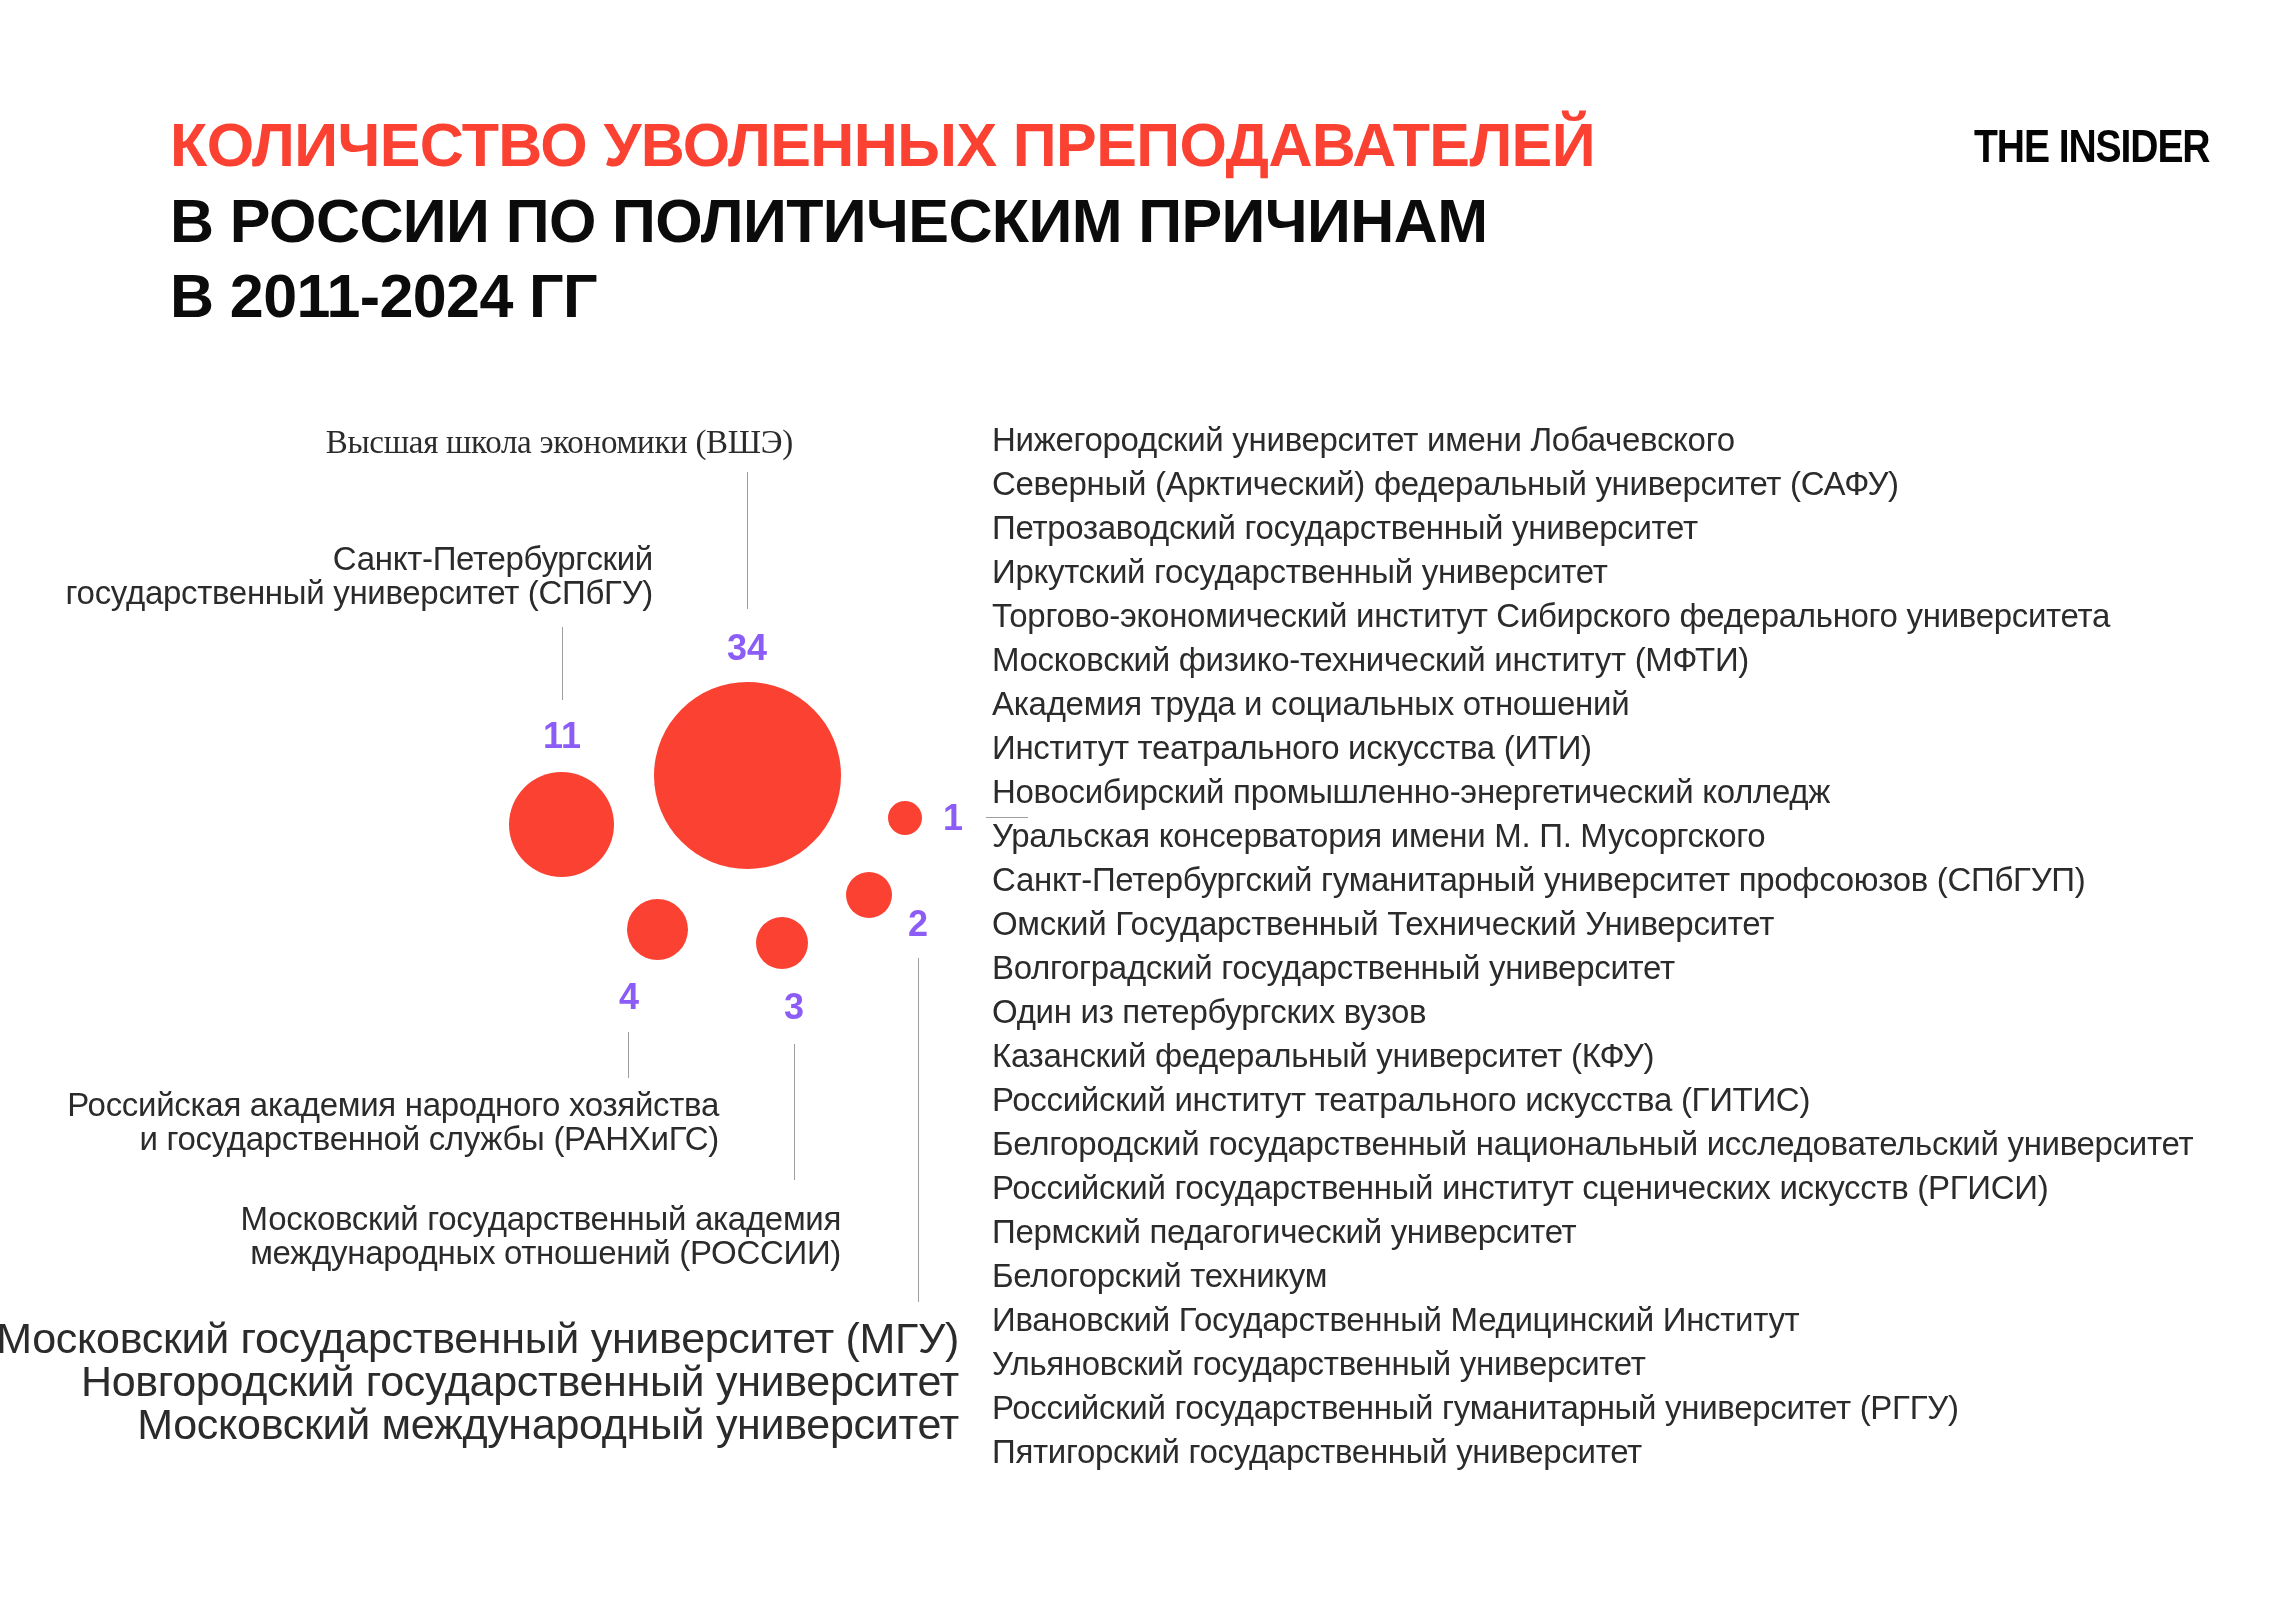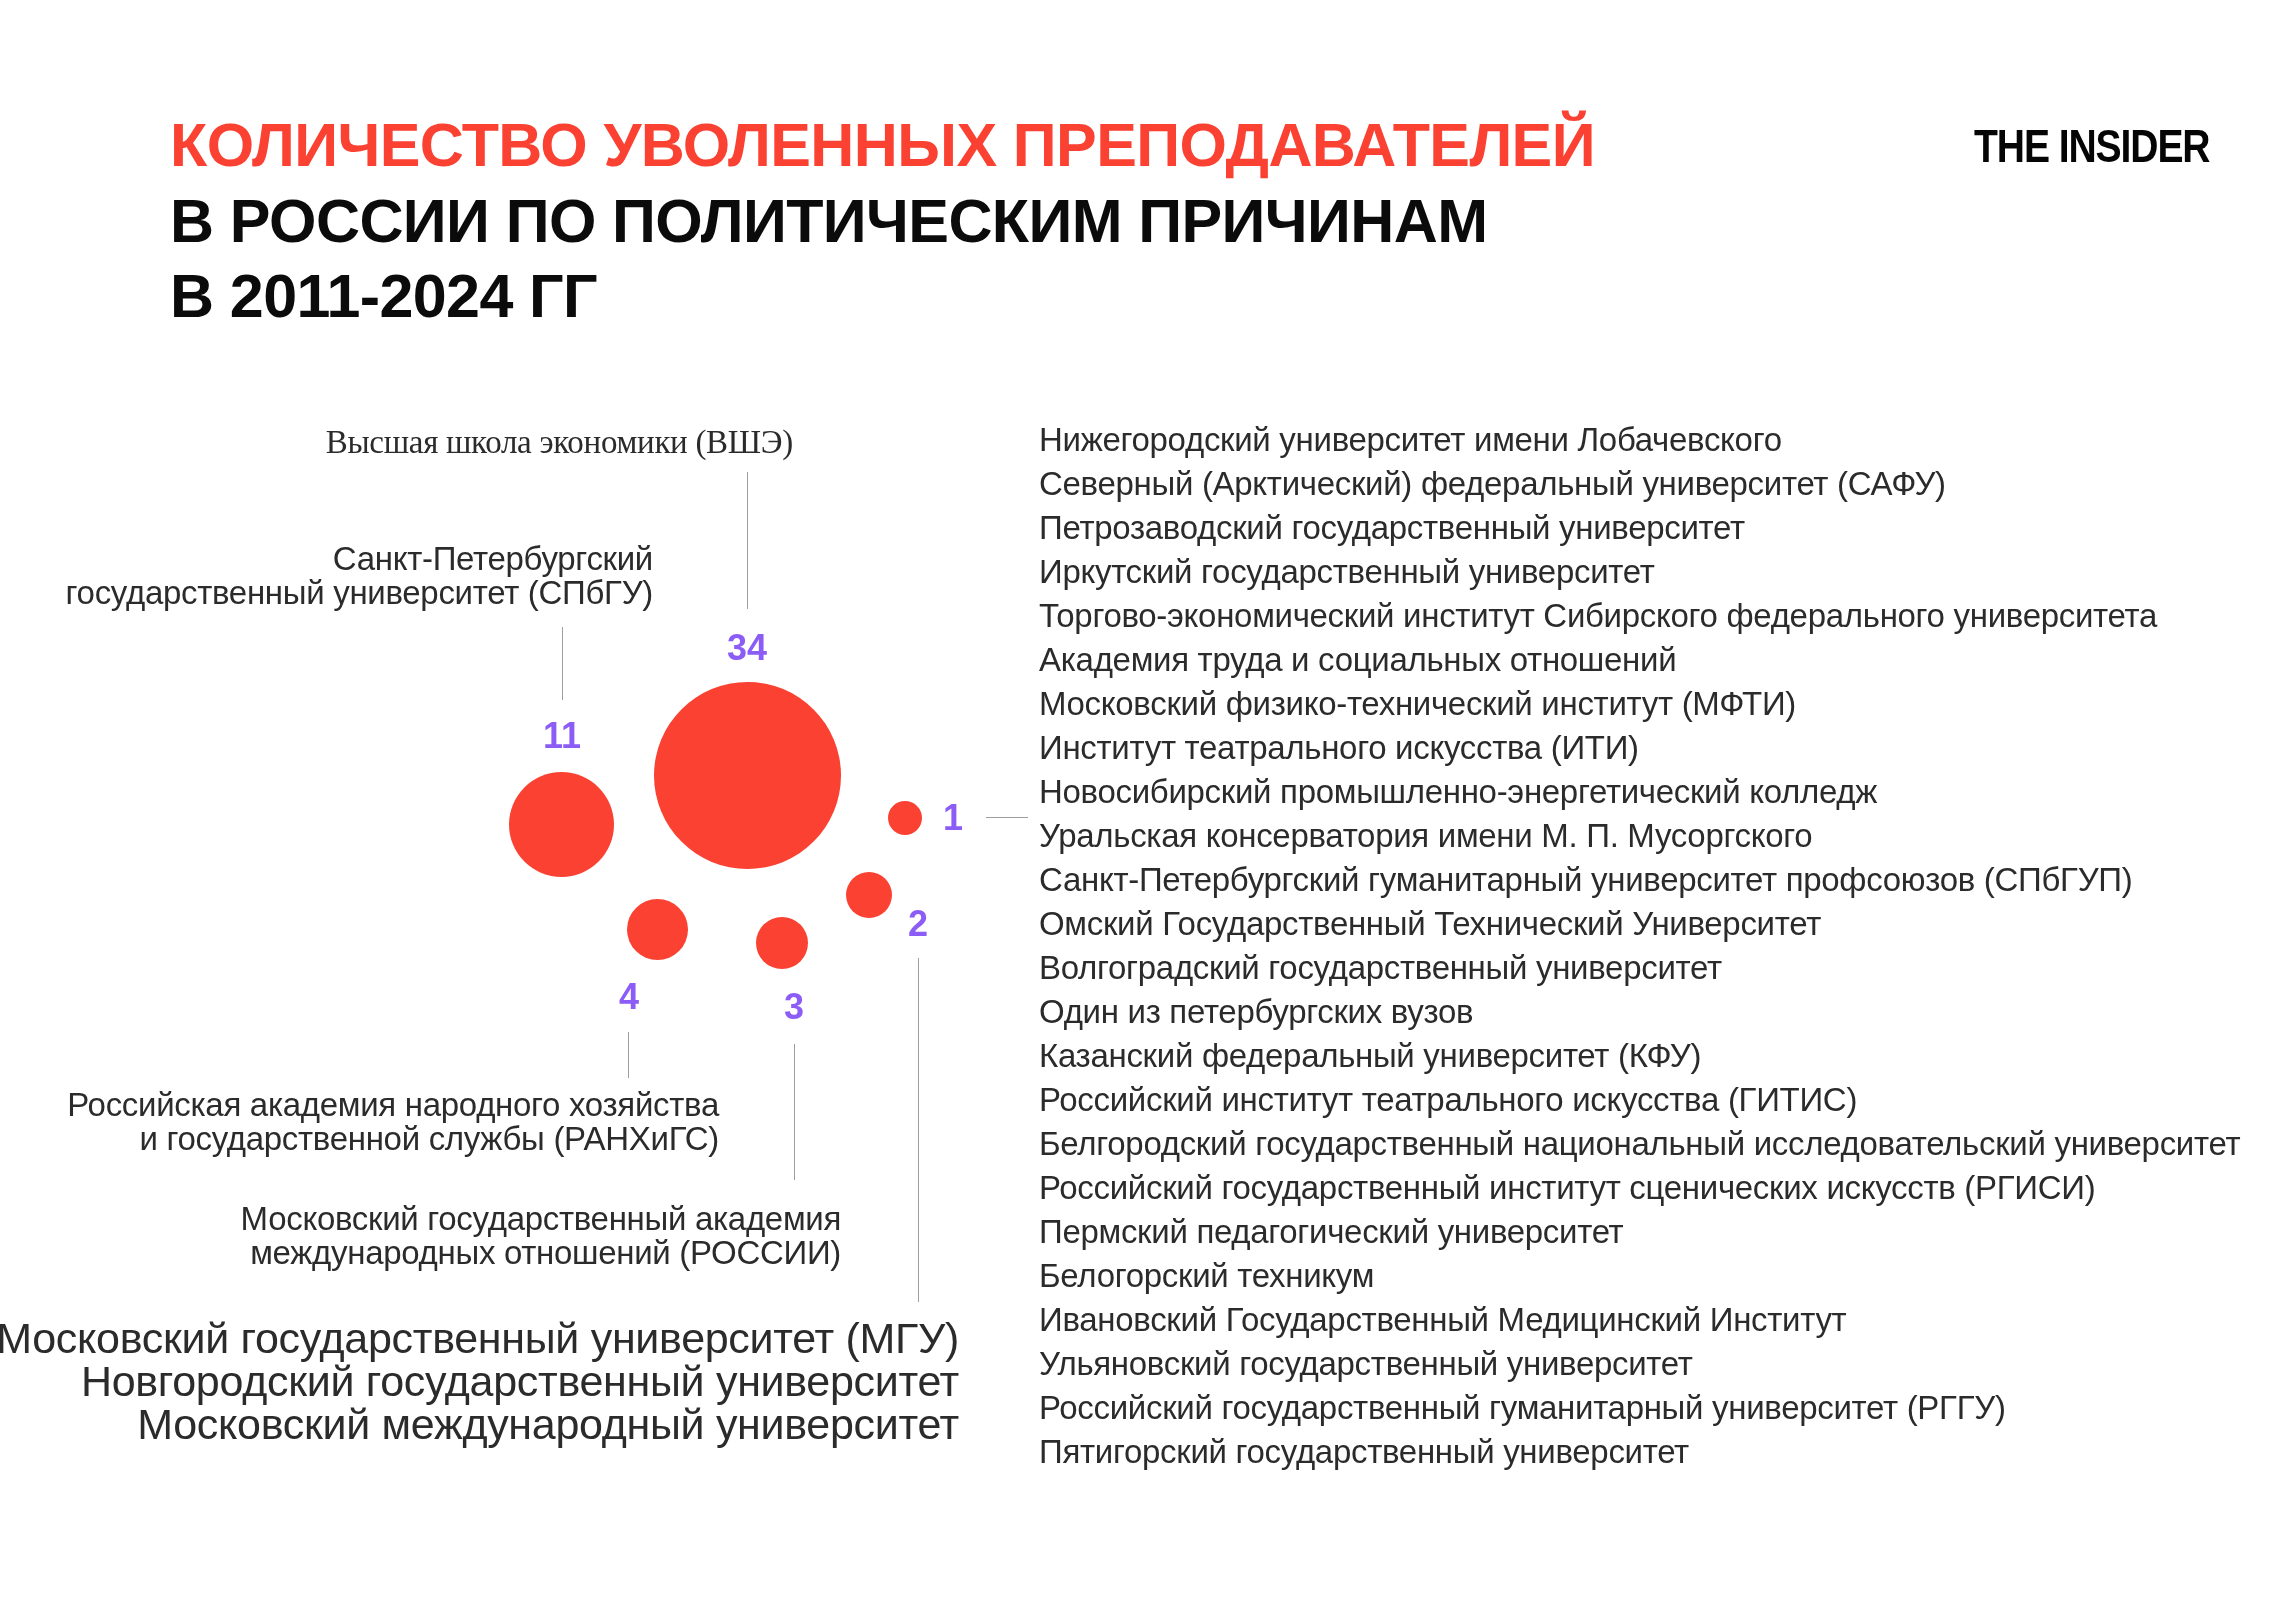--- a/index.html
+++ b/index.html
@@ -42,21 +42,21 @@
     position:absolute;color:#2B2B2B;
     font-size:33px;line-height:34px;letter-spacing:-0.3px;
     text-align:right;white-space:nowrap;
   }
   .lbl-group{
     position:absolute;color:#2B2B2B;
     font-size:43px;line-height:43px;letter-spacing:-0.3px;
     text-align:right;white-space:nowrap;
   }
   .right-list{
-    position:absolute;left:1039px;top:418px;
+    position:absolute;left:992px;top:418px;
     color:#2B2B2B;font-size:33px;line-height:44px;
     letter-spacing:-0.3px;white-space:nowrap;
   }
 </style>
 </head>
 <body>
 
 <div class="title-line title-red" style="top:108px;">КОЛИЧЕСТВО УВОЛЕННЫХ ПРЕПОДАВАТЕЛЕЙ</div>
 <div class="title-line" style="top:184px;">В РОССИИ ПО ПОЛИТИЧЕСКИМ ПРИЧИНАМ</div>
 <div class="title-line" style="top:259px;">В 2011-2024 ГГ</div>
@@ -108,22 +108,22 @@
     <div>Новгородский государственный университет</div>
     <div>Московский международный университет</div>
   </div>
 
   <div class="right-list">
     <div>Нижегородский университет имени Лобачевского</div>
     <div>Северный (Арктический) федеральный университет (САФУ)</div>
     <div>Петрозаводский государственный университет</div>
     <div>Иркутский государственный университет</div>
     <div>Торгово-экономический институт Сибирского федерального университета</div>
+    <div>Московский физико-технический институт (МФТИ)</div>
     <div>Академия труда и социальных отношений</div>
-    <div>Московский физико-технический институт (МФТИ)</div>
     <div>Институт театрального искусства (ИТИ)</div>
     <div>Новосибирский промышленно-энергетический колледж</div>
     <div>Уральская консерватория имени М. П. Мусоргского</div>
     <div>Санкт-Петербургский гуманитарный университет профсоюзов (СПбГУП)</div>
     <div>Омский Государственный Технический Университет</div>
     <div>Волгоградский государственный университет</div>
     <div>Один из петербургских вузов</div>
     <div>Казанский федеральный университет (КФУ)</div>
     <div>Российский институт театрального искусства (ГИТИС)</div>
     <div>Белгородский государственный национальный исследовательский университет</div>

